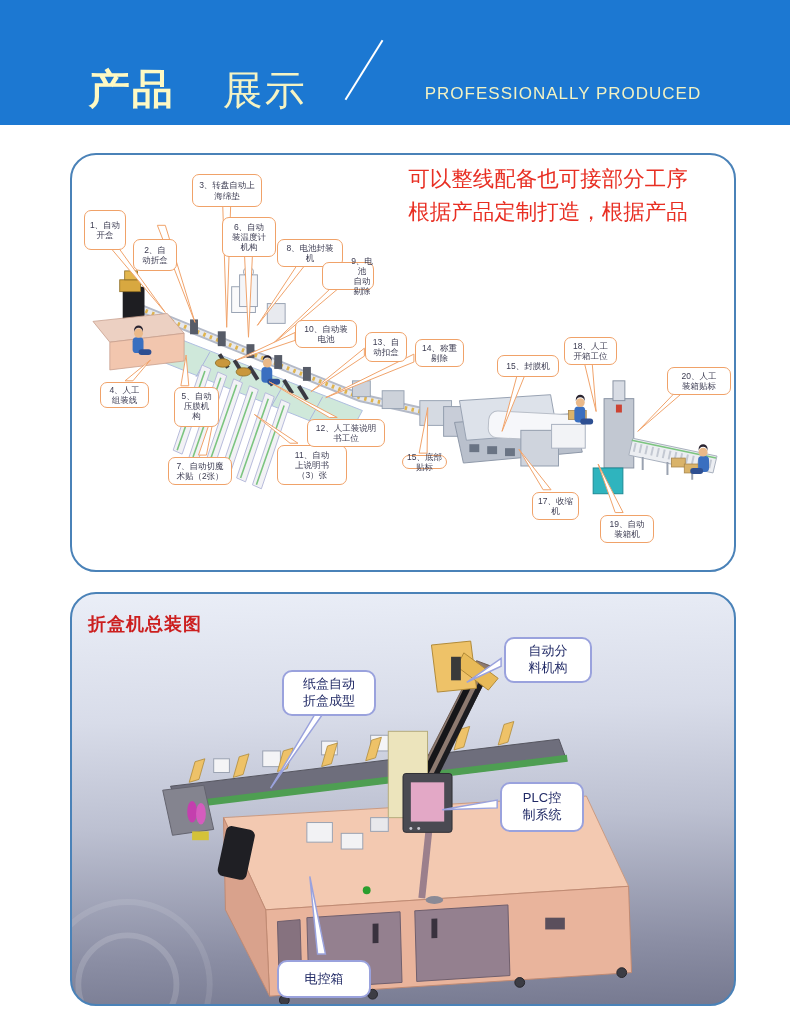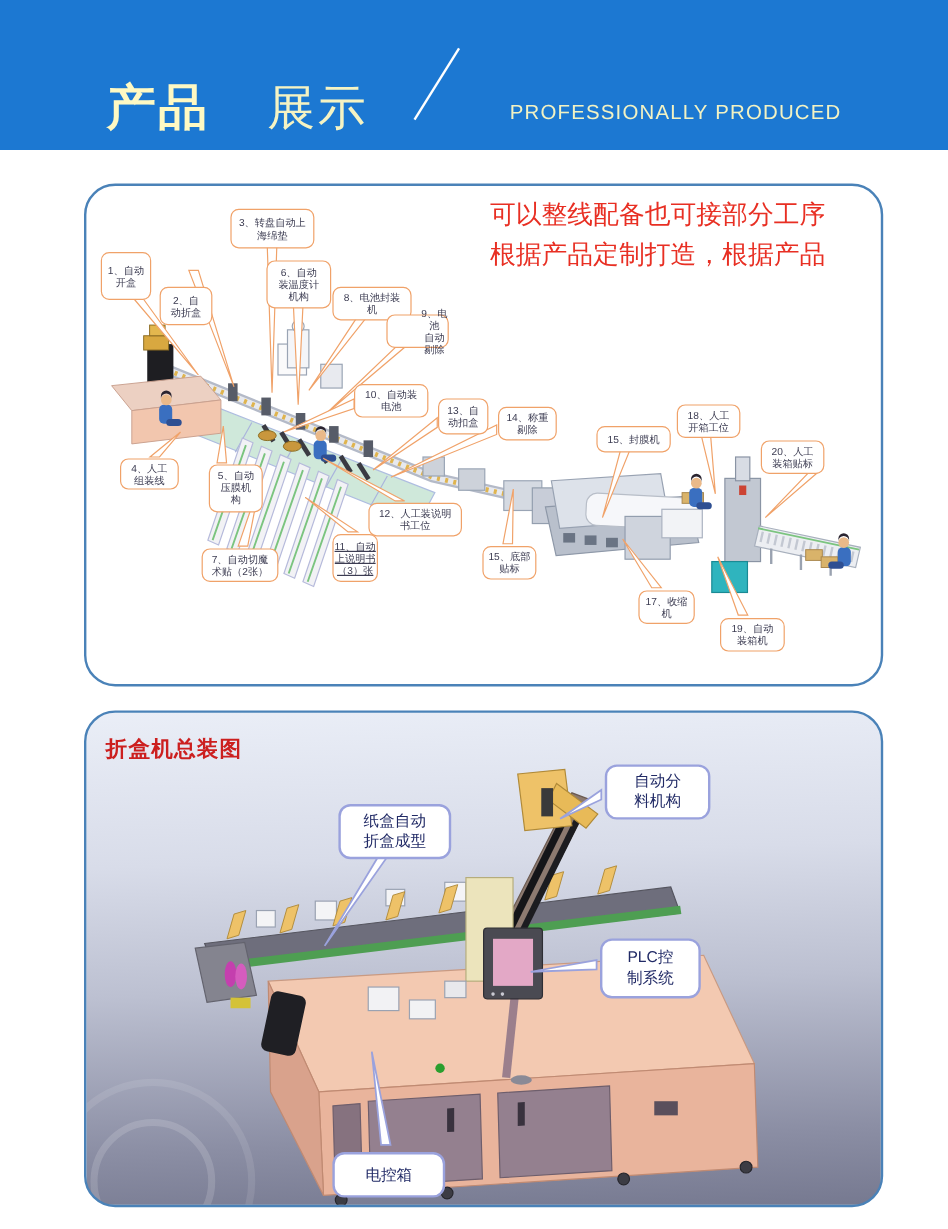--- a/index.html
+++ b/index.html
@@ -240,57 +240,57 @@
         <div>机</div>
       </div>
       <div class="callout p1" style="left: 250px; top: 107px; width: 52px; height: 28px; padding-left: 28px;">
         <div>9、电池</div>
         <div>自动剔除</div>
       </div>
       <div class="callout p1" style="left: 223px; top: 165px; width: 62px; height: 28px;">
         <div>10、自动装</div>
         <div>电池</div>
       </div>
-      <div class="callout p1" style="left: 205px; top: 290px; width: 38px; height: 40px; text-decoration: underline;">
+      <div class="callout p1" style="left: 205px; top: 290px; width: 70px; height: 40px;">
         <div>11、自动</div>
         <div>上说明书</div>
         <div>（3）张</div>
       </div>
       <div class="callout p1" style="left: 235px; top: 264px; width: 78px; height: 28px;">
         <div>12、人工装说明</div>
         <div>书工位</div>
       </div>
       <div class="callout p1" style="left: 293px; top: 177px; width: 42px; height: 30px;">
         <div>13、自</div>
         <div>动扣盒</div>
       </div>
       <div class="callout p1" style="left: 343px; top: 184px; width: 49px; height: 28px;">
         <div>14、称重</div>
         <div>剔除</div>
       </div>
-      <div class="callout p1" style="left: 330px; top: 300px; width: 45px; height: 28px;">
+      <div class="callout p1" style="left: 330px; top: 300px; width: 45px; height: 14px;">
         <div>15、底部</div>
         <div>贴标</div>
       </div>
       <div class="callout p1" style="left: 425px; top: 200px; width: 62px; height: 22px;">
         <div>15、封膜机</div>
       </div>
       <div class="callout p1" style="left: 460px; top: 337px; width: 47px; height: 28px;">
         <div>17、收缩</div>
         <div>机</div>
       </div>
       <div class="callout p1" style="left: 492px; top: 182px; width: 53px; height: 28px;">
         <div>18、人工</div>
         <div>开箱工位</div>
       </div>
       <div class="callout p1" style="left: 528px; top: 360px; width: 54px; height: 28px;">
         <div>19、自动</div>
         <div>装箱机</div>
       </div>
-      <div class="callout p1" style="left: 562px; top: 212px; width: 53px; height: 28px;">
+      <div class="callout p1" style="left: 595px; top: 212px; width: 64px; height: 28px;">
         <div>20、人工</div>
         <div>装箱贴标</div>
       </div>
     </div>
 </section>
 
 <section class="panel" id="panel2">
   <div class="p2-title">折盒机总装图</div>
 
   <svg class="art" id="p2-art" viewBox="0 0 666 418">

